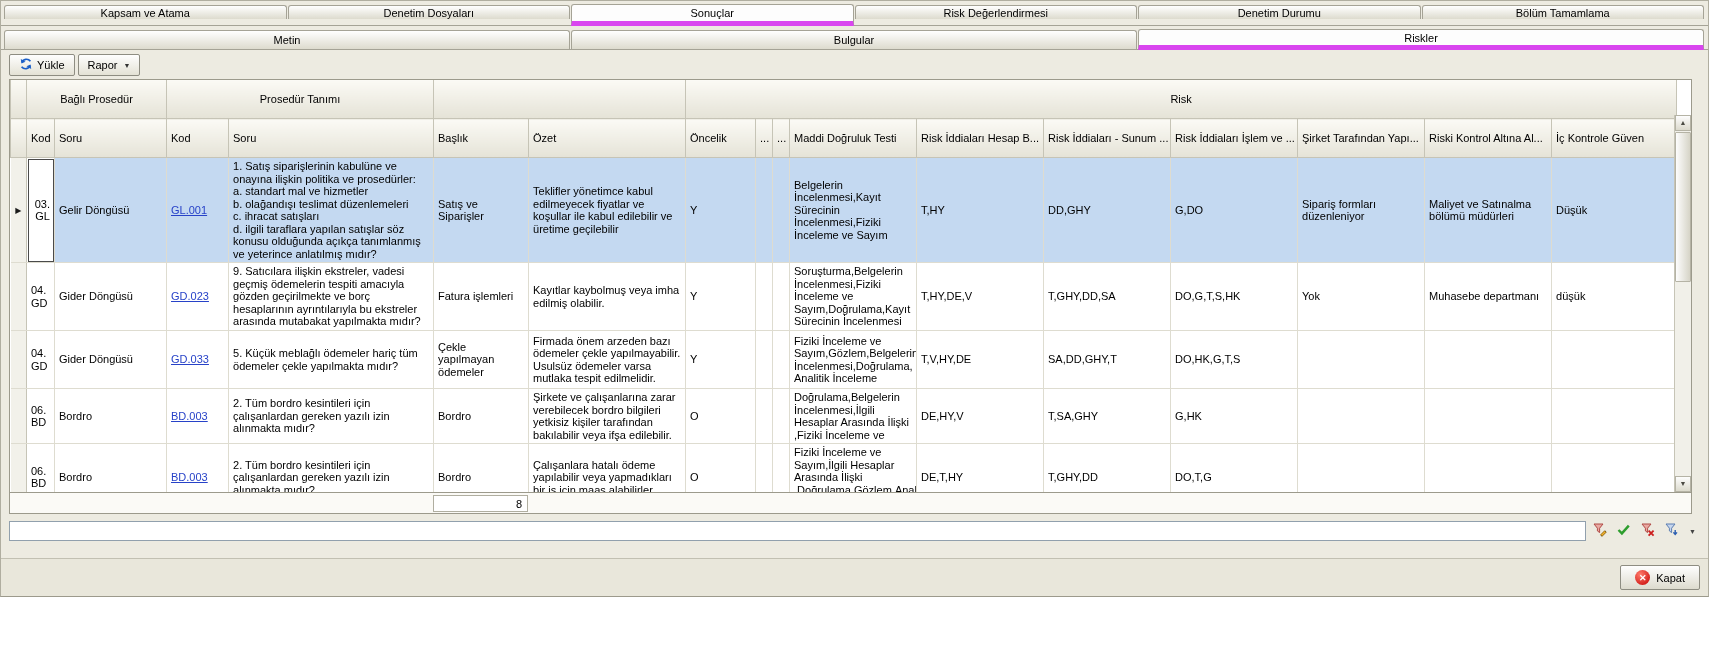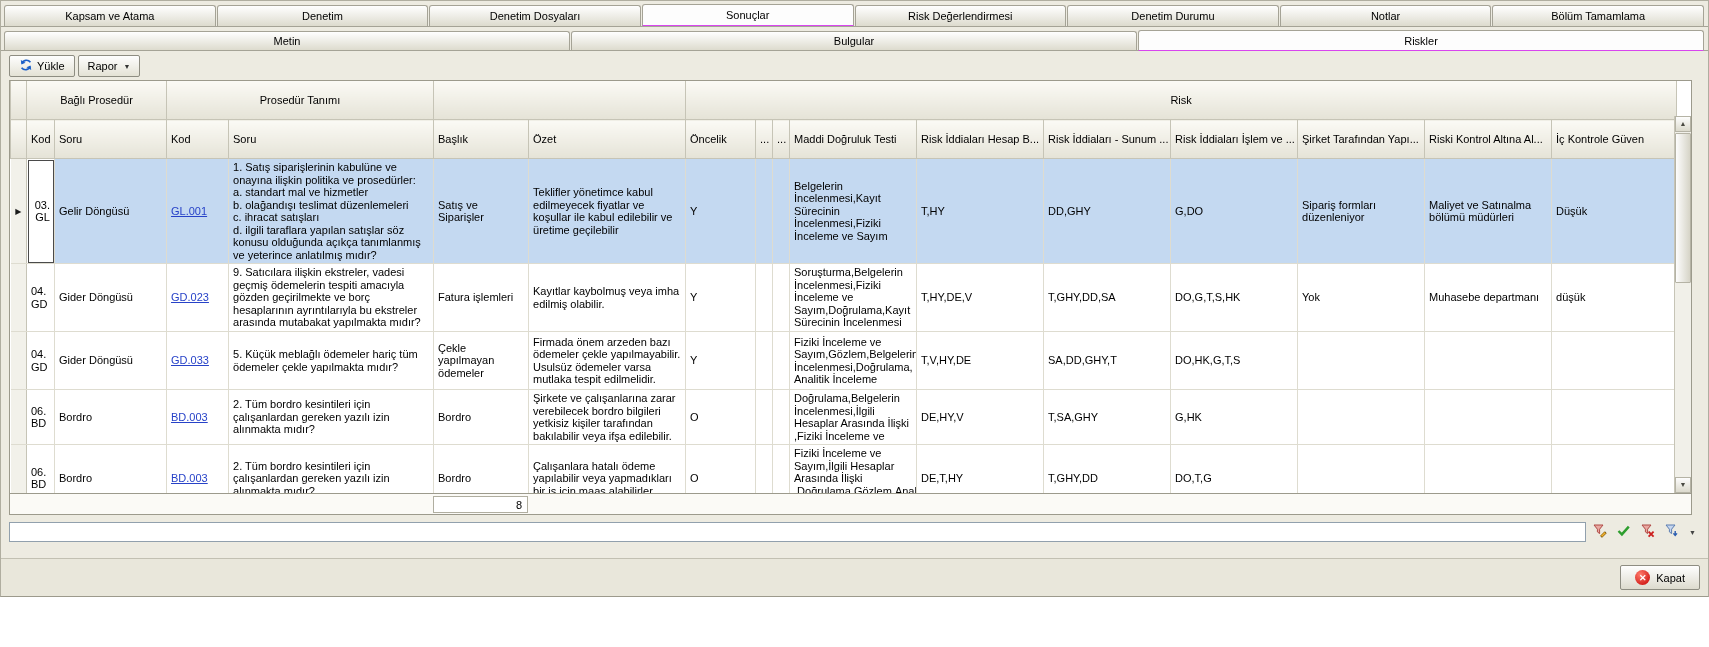--- a/index.html
+++ b/index.html
@@ -19,33 +19,33 @@
     display: flex; flex-direction: column;
   }
 
   
   .tabstrip { display: flex; padding: 0 3px; position: relative; flex: none; }
   .tabstrip.main { border-bottom: 1px solid #a5a396; }
   .tabstrip.sub  { border-bottom: 1px solid #a5a396; margin-top: 3px; }
   .tab {
     flex: 1;
     display: flex; align-items: center; justify-content: center;
-    height: 21px; margin: 1px 1px 0 0;
+    height: 14px; margin: 1px 1px 0 0;
     background: linear-gradient(#ffffff, #ddDBce);
     border: 1px solid #a5a396; border-bottom: none;
     border-radius: 3px 3px 0 0;
     white-space: nowrap; overflow: hidden;
     cursor: default;
   }
   .tabstrip.sub .tab { height: 19px; }
   .tab.active {
     background: #fdfdfd;
     height: 22px; margin-top: 0;
     margin-bottom: -1px; z-index: 2;
-    border-bottom: 1px solid #d946ef;
+    border-bottom: 5px solid #d946ef;
   }
   .tabstrip.sub .tab.active { height: 21px; }
 
   
   .toolbar { padding: 4px 8px 3px; display: flex; gap: 3px; flex: none; border-radius: 11px; }
   .btn {
     display: inline-flex; align-items: center; gap: 4px;
     height: 22px; padding: 0 9px;
     background: linear-gradient(#fefefe, #e4e2d5);
     border: 1px solid #8e8d82; border-radius: 2px;
@@ -158,26 +158,24 @@
     display: flex; align-items: center; justify-content: center;
   }
 </style>
 </head>
 <body>
 
 <div class="app">
 
   <div class="tabstrip main">
     <div class="tab">Kapsam ve Atama</div>
-    <div class="tab">Denetim</div>
     <div class="tab">Denetim Dosyaları</div>
     <div class="tab active">Sonuçlar</div>
     <div class="tab">Risk Değerlendirmesi</div>
     <div class="tab">Denetim Durumu</div>
-    <div class="tab">Notlar</div>
     <div class="tab">Bölüm Tamamlama</div>
   </div>
 
   <div class="tabstrip sub">
     <div class="tab">Metin</div>
     <div class="tab">Bulgular</div>
     <div class="tab active">Riskler</div>
   </div>
 
   <div class="toolbar">

